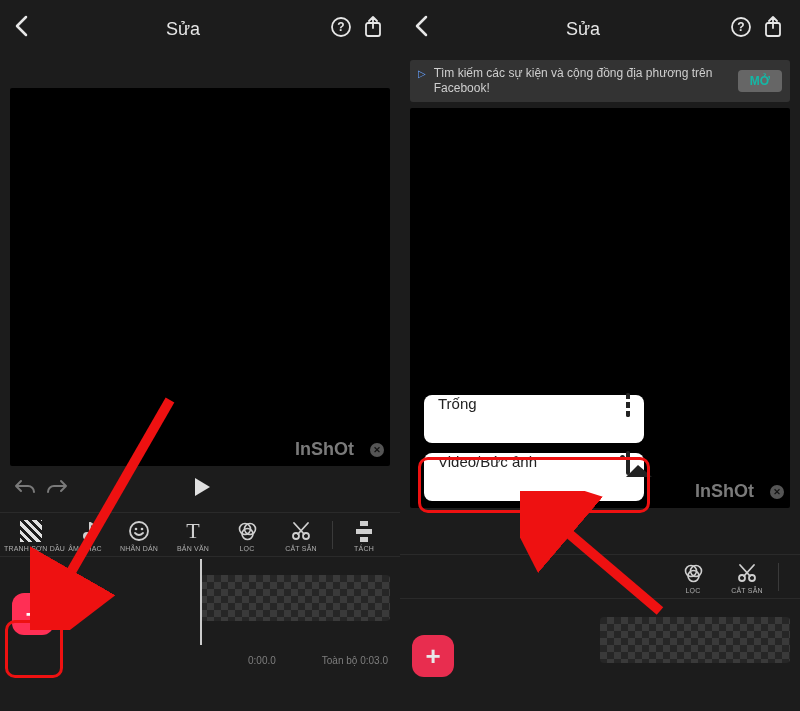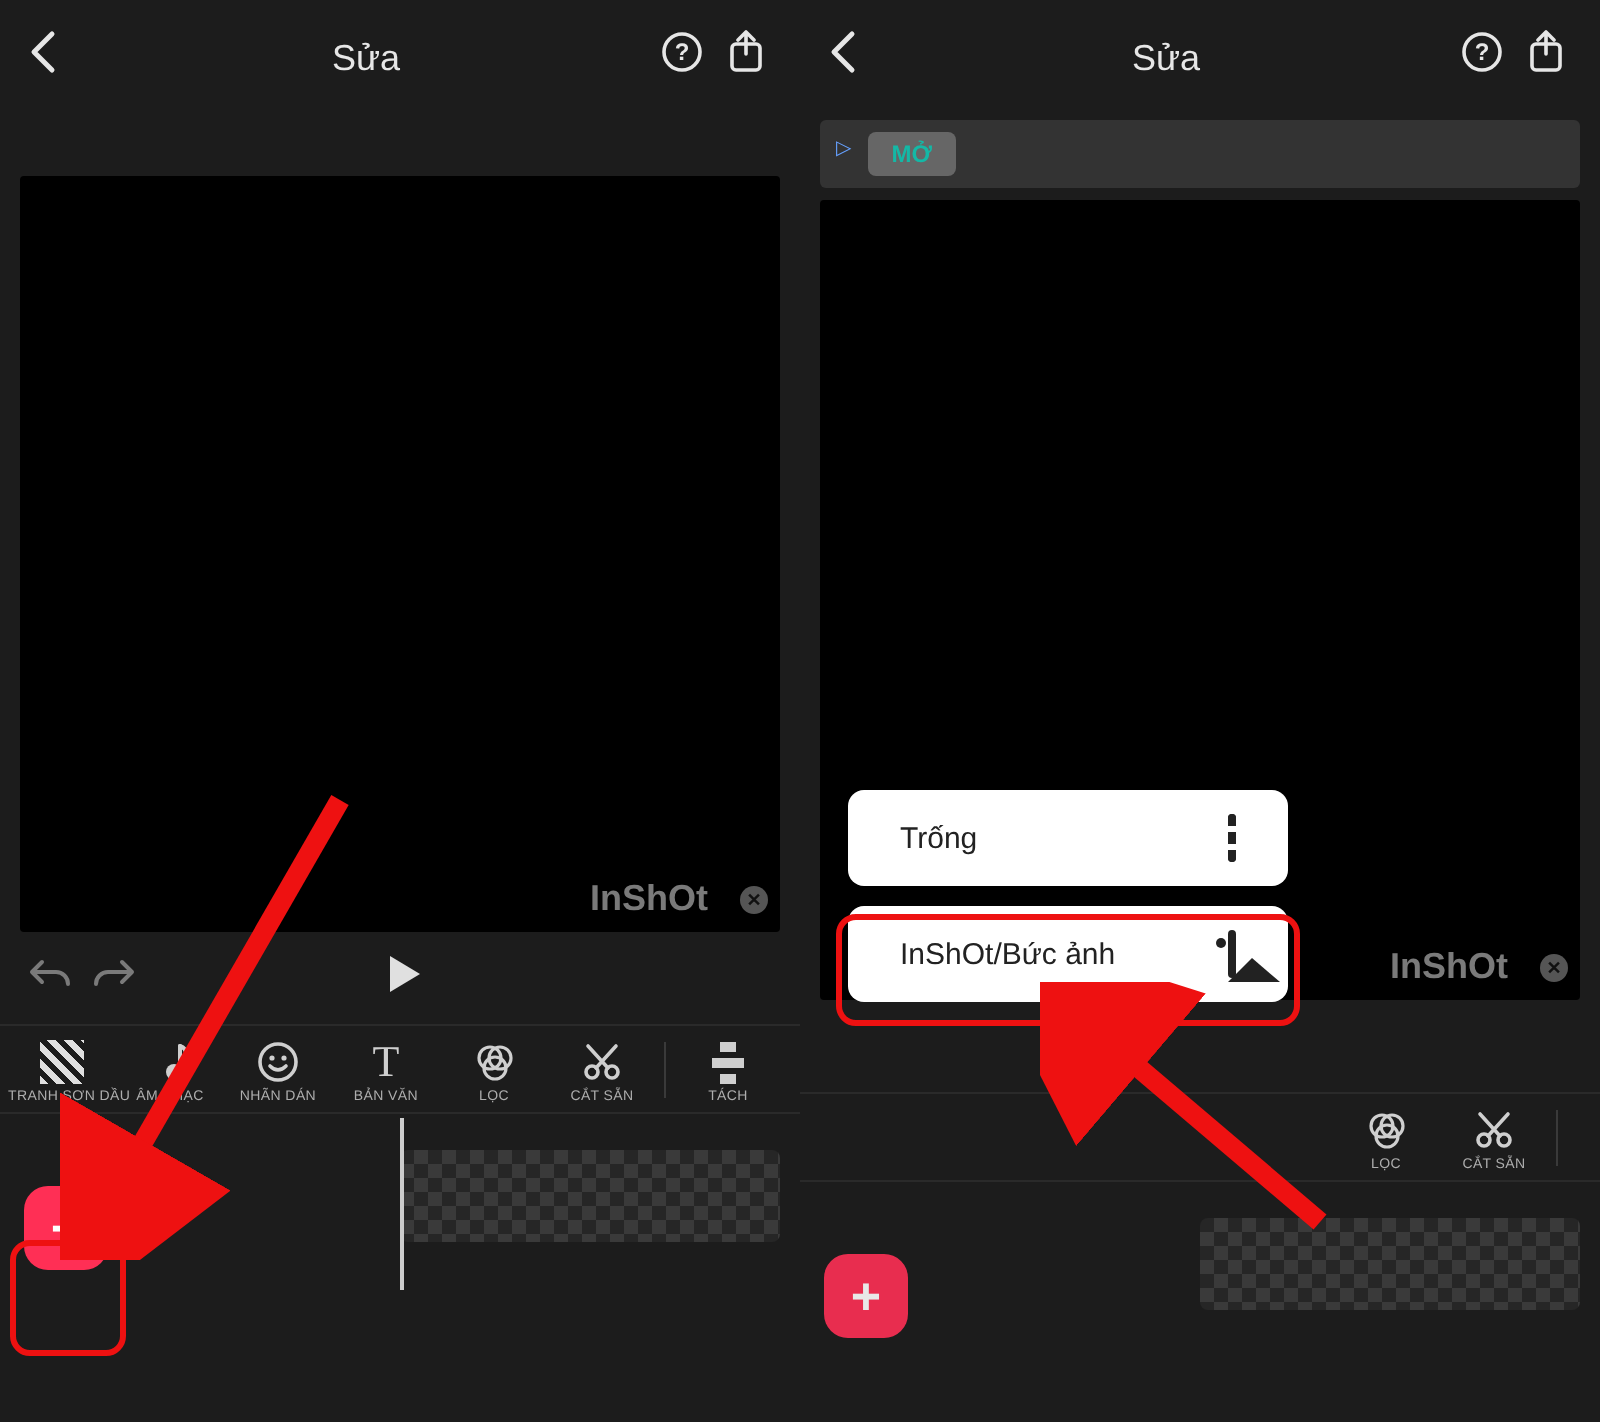--- a/index.html
+++ b/index.html
@@ -191,22 +191,22 @@
     bottom: 200px;
     width: 220px;
     z-index: 5;
   }
   .popup-item {
     background: #fff;
     color: #222;
     border-radius: 8px;
     height: 48px;
     display: flex;
-    align-items: center;
-    padding: 0 26px;
+    align-items: flex-start;
+    padding: 0 14px;
     font-size: 15px;
     font-weight: 500;
     margin-bottom: 10px;
   }
   .popup-item .picon { margin-left: auto; font-size: 18px; }
 
   
   .hl {
     position: absolute;
     border: 3px solid #e11;
@@ -378,20 +378,25 @@
           </div>
         </div>
       <div class="tlabel">TÁCH</div>
     </div>
   </div>
 
   <div class="timeline">
     <div class="add-btn">+</div>
     <div class="track"></div>
     <div class="playhead"></div>
+    <div class="time-labels">
+      <span style="width:190px"></span>
+      <span class="cur">0:00.0</span>
+      <span class="right"><span>Toàn bộ</span> <span>0:03.0</span></span>
+    </div>
   </div>
 
   <div class="hl" style="left:5px; top:620px; width:58px; height:58px;"></div>
 
   <svg class="arrow" style="left:30px; top:390px; width:160px; height:240px;" viewBox="0 0 160 240">
     <defs>
         <marker id="ah1" markerWidth="14" markerHeight="14" refX="4" refY="5" orient="auto">
           <path d="M0 0 L12 5 L0 10 Z" fill="#e11"></path>
         </marker>
       </defs>
@@ -417,20 +422,21 @@
       <div class="share">
         <svg width="20" height="22" viewBox="0 0 20 22">
             <rect x="3" y="7" width="14" height="13" rx="2" stroke="#e6e6e6" stroke-width="1.8" fill="none"></rect>
             <path d="M10 12 V1 M6 5 L10 1 L14 5" stroke="#e6e6e6" stroke-width="1.8" fill="none" stroke-linecap="round" stroke-linejoin="round"></path>
           </svg>
       </div>
     </div>
 
     <div class="ad">
       <span class="ad-mark">▷</span>
+      <div class="ad-text">Tìm kiếm các sự kiện và cộng đồng địa phương trên Facebook!</div>
       <div class="ad-btn">MỞ</div>
     </div>
 
     <div class="preview">
       <div class="watermark">
         <span>InShOt</span>
         <span class="close">✕</span>
       </div>
     </div>
 
@@ -471,21 +477,21 @@
       <div class="track"></div>
     </div>
   </div>
 
   <div class="popup">
     <div class="popup-item">
       <span>Trống</span>
       <span class="picon"><span class="dashed-rect"></span></span>
     </div>
     <div class="popup-item">
-      <span>InShOt/Bức ảnh</span>
+      <span>Video/Bức ảnh</span>
       <span class="picon"><span class="img-icon"></span></span>
     </div>
   </div>
 
   <div class="hl" style="left:18px; bottom:198px; width:232px; height:56px;"></div>
 
   <svg class="arrow" style="left:120px; bottom:90px; width:150px; height:130px;" viewBox="0 0 150 130">
     <defs>
         <marker id="ah2" markerWidth="14" markerHeight="14" refX="4" refY="5" orient="auto">
           <path d="M0 0 L12 5 L0 10 Z" fill="#e11"></path>

